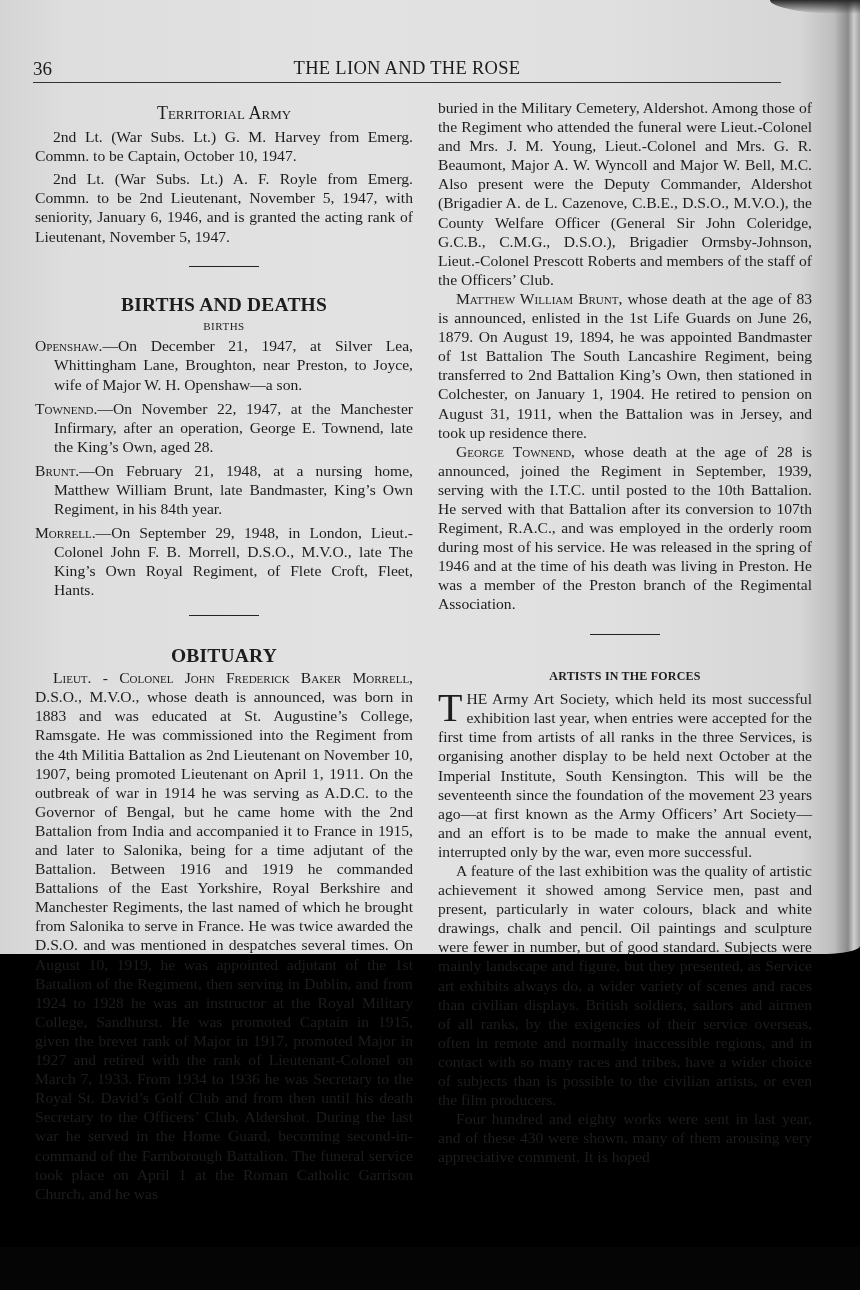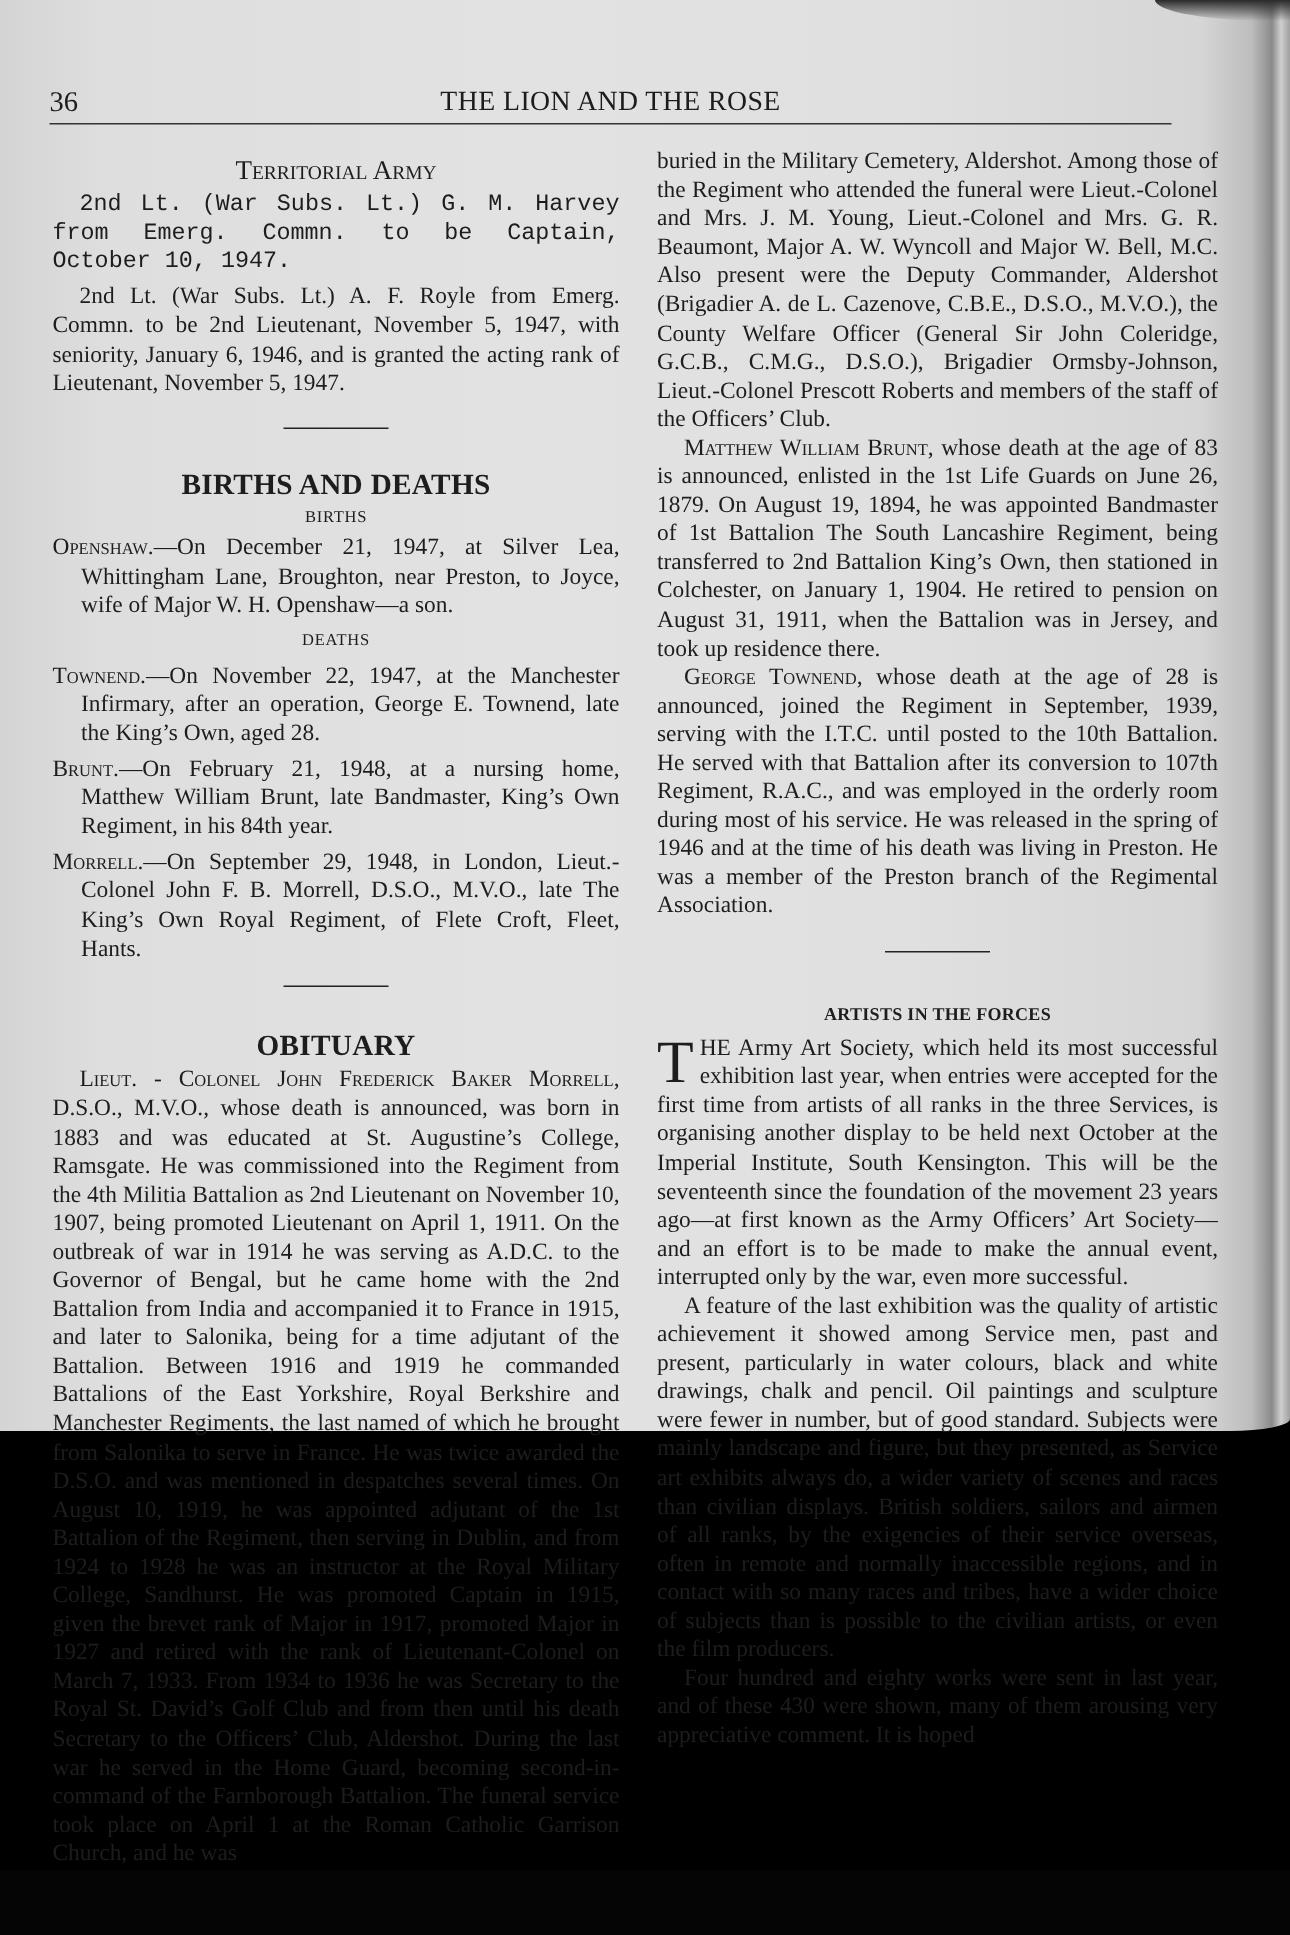--- a/index.html
+++ b/index.html
@@ -42,31 +42,30 @@
 <div class="page">
   <div class="top-shadow"></div>
 
   <div class="header">
     <span class="page-number">36</span>
     <div class="running-title">THE LION AND THE ROSE</div>
   </div>
 
   <div class="col col-left">
     <div class="subhead">Territorial Army</div>
-    <p style="margin-bottom:4px;font-family:Liberation Mono, monospace;">2nd Lt. (War Subs. Lt.) G. M. Harvey from Emerg. Commn. to be Captain, October 10, 1947.</p>
+    <p style="margin-bottom:4px;">2nd Lt. (War Subs. Lt.) G. M. Harvey from Emerg. Commn. to be Captain, October 10, 1947.</p>
     <p>2nd Lt. (War Subs. Lt.) A. F. Royle from Emerg. Commn. to be 2nd Lieutenant, November 5, 1947, with seniority, January 6, 1946, and is granted the acting rank of Lieutenant, November 5, 1947.</p>
 
     <div style="height:20px"></div>
     <div class="rule"></div>
     <div style="height:14px"></div>
 
     <div class="section-title">BIRTHS AND DEATHS</div>
     <div class="plain-head">BIRTHS</div>
     <p class="hang"><span class="sc">Openshaw.</span><span>—On December 21, 1947, at Silver Lea, Whittingham Lane, Broughton, near Preston, to Joyce, wife of Major W. H. Openshaw—a son.</span></p>
-    <div class="plain-head" style="margin-bottom:4px;">DEATHS</div>
     <p class="hang"><span class="sc">Townend.</span><span>—On November 22, 1947, at the Manchester Infirmary, after an operation, George E. Townend, late the King’s Own, aged 28.</span></p>
     <p class="hang"><span class="sc">Brunt.</span><span>—On February 21, 1948, at a nursing home, Matthew William Brunt, late Bandmaster, King’s Own Regiment, in his 84th year.</span></p>
     <p class="hang"><span class="sc">Morrell.</span><span>—On September 29, 1948, in London, Lieut.-Colonel John F. B. Morrell, D.S.O., M.V.O., late The King’s Own Royal Regiment, of Flete Croft, Fleet, Hants.</span></p>
 
     <div style="height:10px"></div>
     <div class="rule"></div>
     <div style="height:16px"></div>
 
     <div class="section-title">OBITUARY</div>
     <p><span class="sc">Lieut. - Colonel John Frederick Baker Morrell,</span><span> D.S.O., M.V.O., whose death is announced, was born in 1883 and was educated at St. Augustine’s College, Ramsgate. He was commissioned into the Regiment from the 4th Militia Battalion as 2nd Lieutenant on November 10, 1907, being promoted Lieutenant on April 1, 1911. On the outbreak of war in 1914 he was serving as A.D.C. to the Governor of Bengal, but he came home with the 2nd Battalion from India and accompanied it to France in 1915, and later to Salonika, being for a time adjutant of the Battalion. Between 1916 and 1919 he commanded Battalions of the East Yorkshire, Royal Berkshire and Manchester Regiments, the last named of which he brought from Salonika to serve in France. He was twice awarded the D.S.O. and was mentioned in despatches several times. On August 10, 1919, he was appointed adjutant of the 1st Battalion of the Regiment, then serving in Dublin, and from 1924 to 1928 he was an instructor at the Royal Military College, Sandhurst. He was promoted Captain in 1915, given the brevet rank of Major in 1917, promoted Major in 1927 and retired with the rank of Lieutenant-Colonel on March 7, 1933. From 1934 to 1936 he was Secretary to the Royal St. David’s Golf Club and from then until his death Secretary to the Officers’ Club, Aldershot. During the last war he served in the Home Guard, becoming second-in-command of the Farnborough Battalion. The funeral service took place on April 1 at the Roman Catholic Garrison Church, and he was</span></p>

